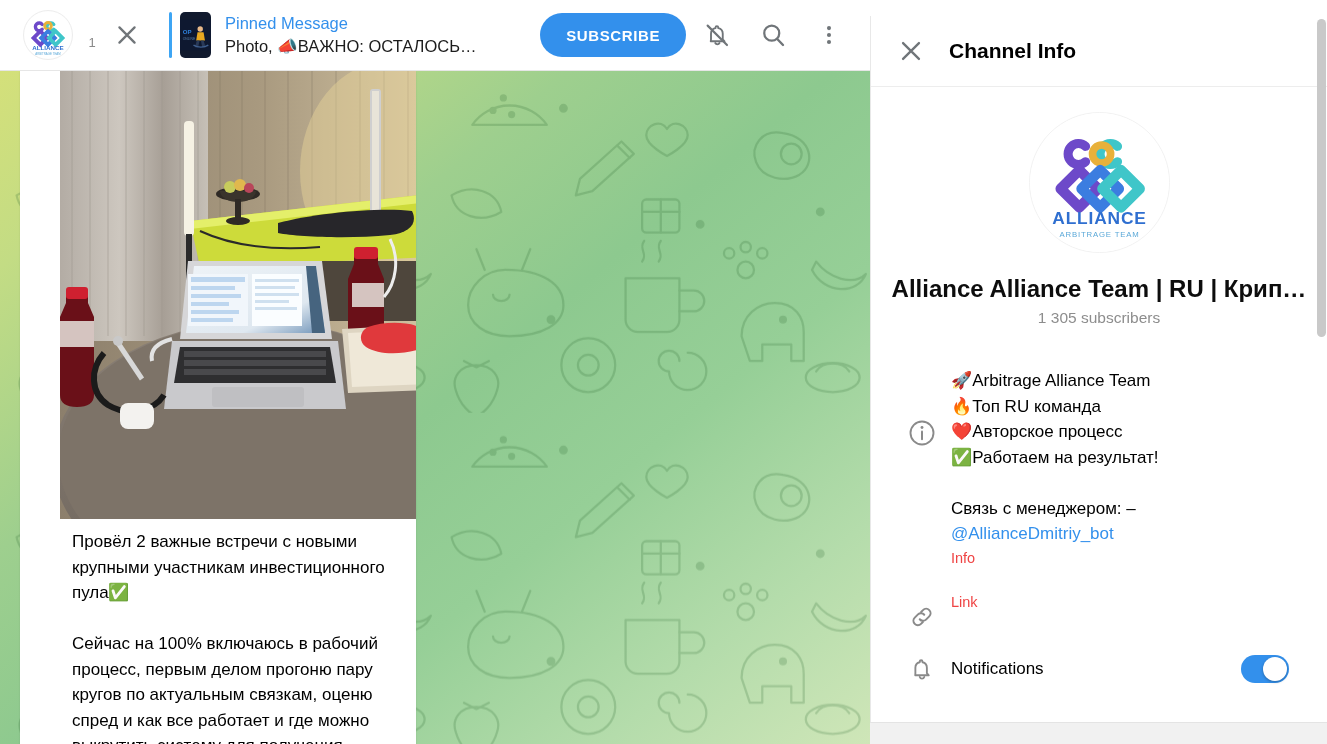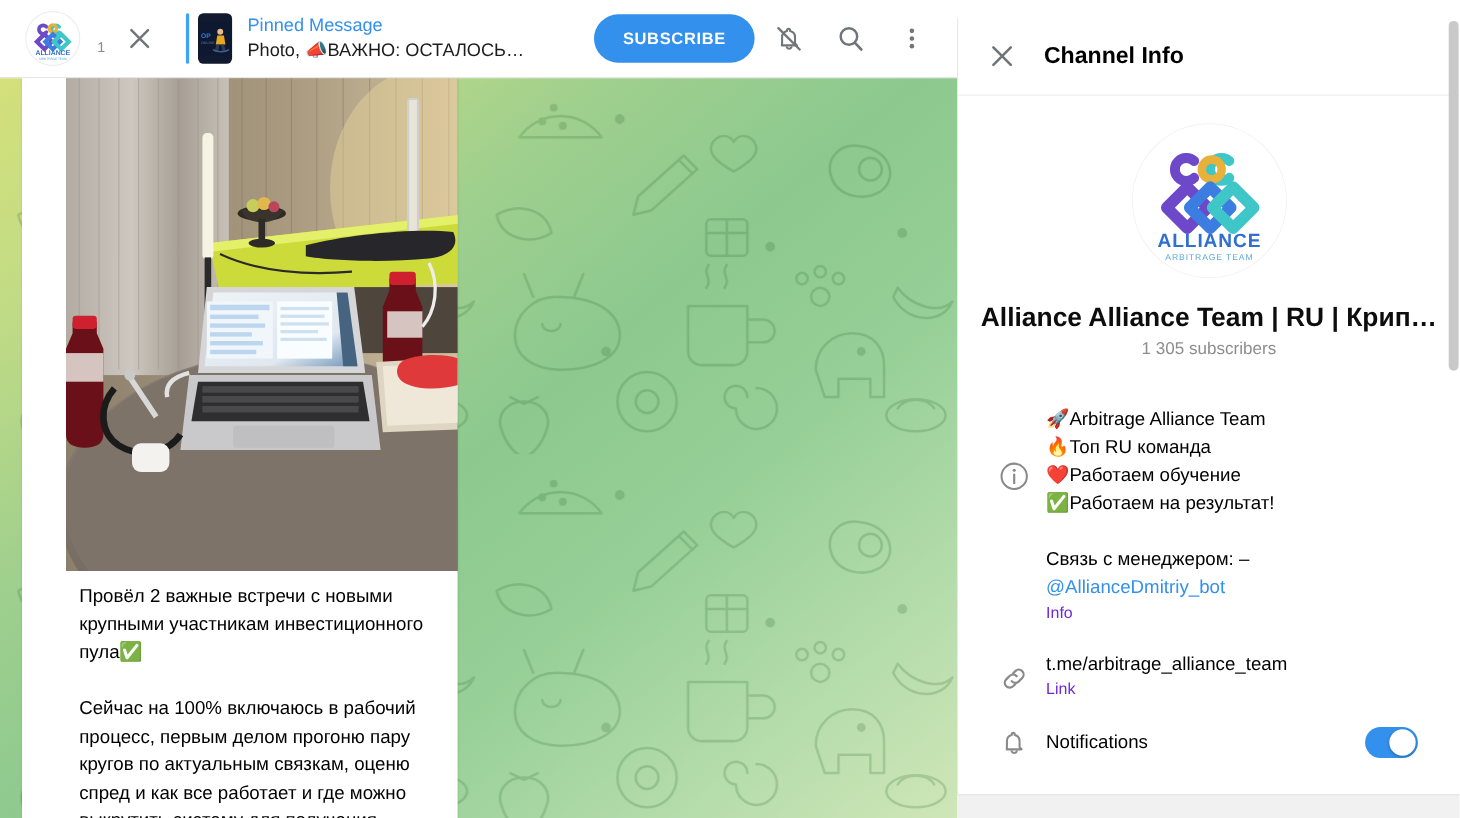--- a/index.html
+++ b/index.html
@@ -262,21 +262,21 @@
   .rp-main-text {
     font-size: 17px;
     color: #000000;
     line-height: 25.5px;
     white-space: pre-wrap;
     word-wrap: break-word;
   }
   .rp-link-text { color: #3390ec; }
   .rp-caption {
     font-size: 14.5px;
-    color: #6d28d9;
+    color: #ef4444;
     line-height: 21px;
     margin-top: 1px;
   }
   .rp-row-flat { align-items: center; padding-top: 14px; padding-bottom: 14px; }
   .rp-row-flat .rp-row-icon { padding-top: 0; }
 
   .toggle {
     width: 48px; height: 28px;
     border-radius: 14px;
     background: #3390ec;
@@ -626,38 +626,37 @@
         <div class="rp-row-icon">
           <svg width="30" height="30" viewBox="0 0 24 24" style="margin-top:46px;">
             <circle cx="12" cy="12" r="9.2" fill="none" stroke="#8a8a8a" stroke-width="1.5"></circle>
             <circle cx="12" cy="7.6" r="1.15" fill="#8a8a8a"></circle>
             <path d="M12 10.8 V17" stroke="#8a8a8a" stroke-width="1.6" stroke-linecap="round"></path>
           </svg>
         </div>
         <div class="rp-row-content">
           <div class="rp-main-text">🚀Arbitrage Alliance Team</div>
           <div class="rp-main-text">🔥Топ RU команда</div>
-          <div class="rp-main-text">❤️Работаем обучение</div>
+          <div class="rp-main-text">❤️Авторское процесс</div>
           <div class="rp-main-text">✅Работаем на результат!</div>
           <div class="rp-main-text">&nbsp;</div>
           <div class="rp-main-text">Связь с менеджером: –</div>
           <div class="rp-main-text rp-link-text">@AllianceDmitriy_bot</div>
           <div class="rp-caption">Info</div>
         </div>
       </div>
 
       <div class="rp-row" style="padding-top:14px;">
         <div class="rp-row-icon">
           <svg width="30" height="30" viewBox="0 0 24 24" style="margin-top:7px;">
             <path d="M10.2 13.8 a3.4 3.4 0 0 0 5 0.3 l2.6 -2.6 a3.5 3.5 0 0 0 -5 -5 l-1.5 1.5" fill="none" stroke="#8a8a8a" stroke-width="1.6" stroke-linecap="round"></path>
             <path d="M13.8 10.2 a3.4 3.4 0 0 0 -5 -0.3 l-2.6 2.6 a3.5 3.5 0 0 0 5 5 l1.5 -1.5" fill="none" stroke="#8a8a8a" stroke-width="1.6" stroke-linecap="round"></path>
           </svg>
         </div>
         <div class="rp-row-content">
-          <div class="rp-main-text">t.me/arbitrage_alliance_team</div>
           <div class="rp-caption">Link</div>
         </div>
       </div>
 
       <div class="rp-row rp-row-flat">
         <div class="rp-row-icon">
           <svg width="30" height="30" viewBox="0 0 24 24">
             <path d="M6.6 17 h10.8 l-1.5 -1.7 V11 a4.5 4.5 0 0 0 -3.5 -4.4 V6.1 a1.1 1.1 0 0 0 -2.2 0 v0.5 A4.5 4.5 0 0 0 6.7 11 v4.3 z" fill="none" stroke="#8a8a8a" stroke-width="1.5" stroke-linejoin="round"></path>
             <path d="M10.2 18.4 a1.9 1.9 0 0 0 3.6 0" fill="none" stroke="#8a8a8a" stroke-width="1.5" stroke-linecap="round"></path>
           </svg>

